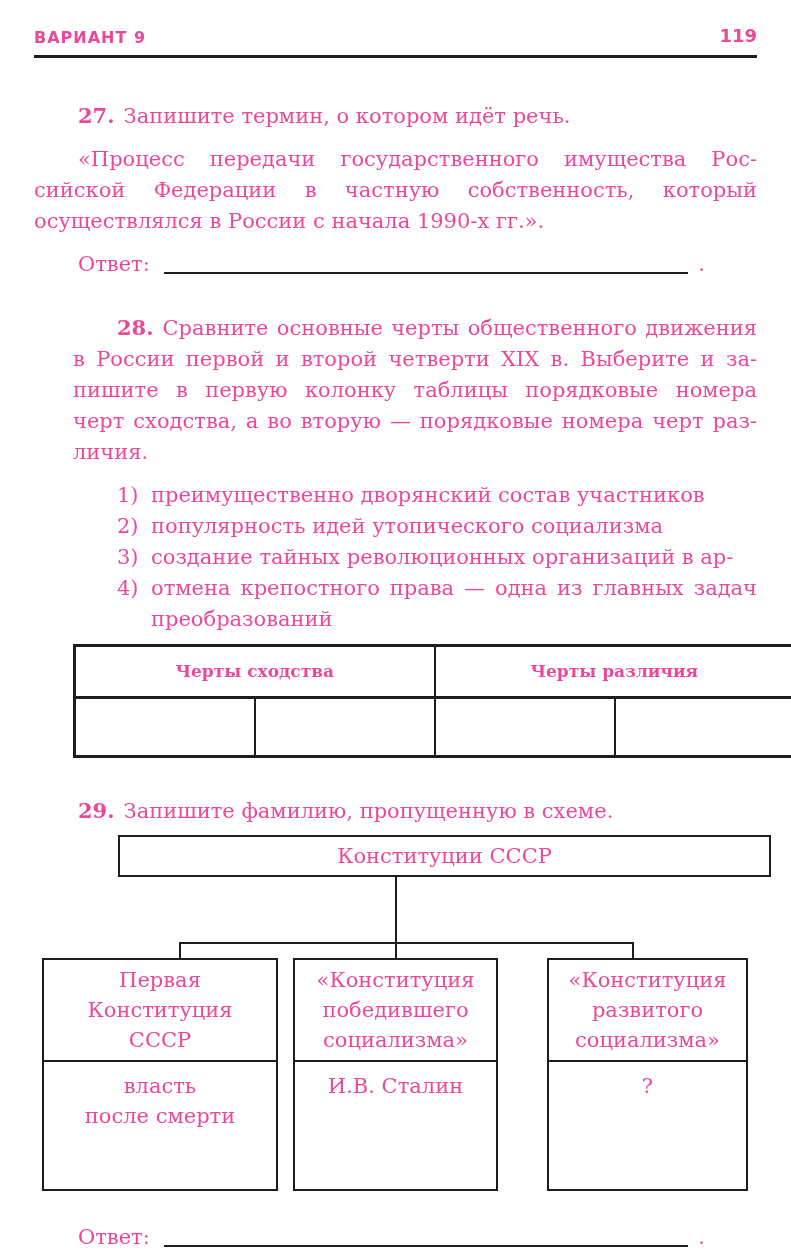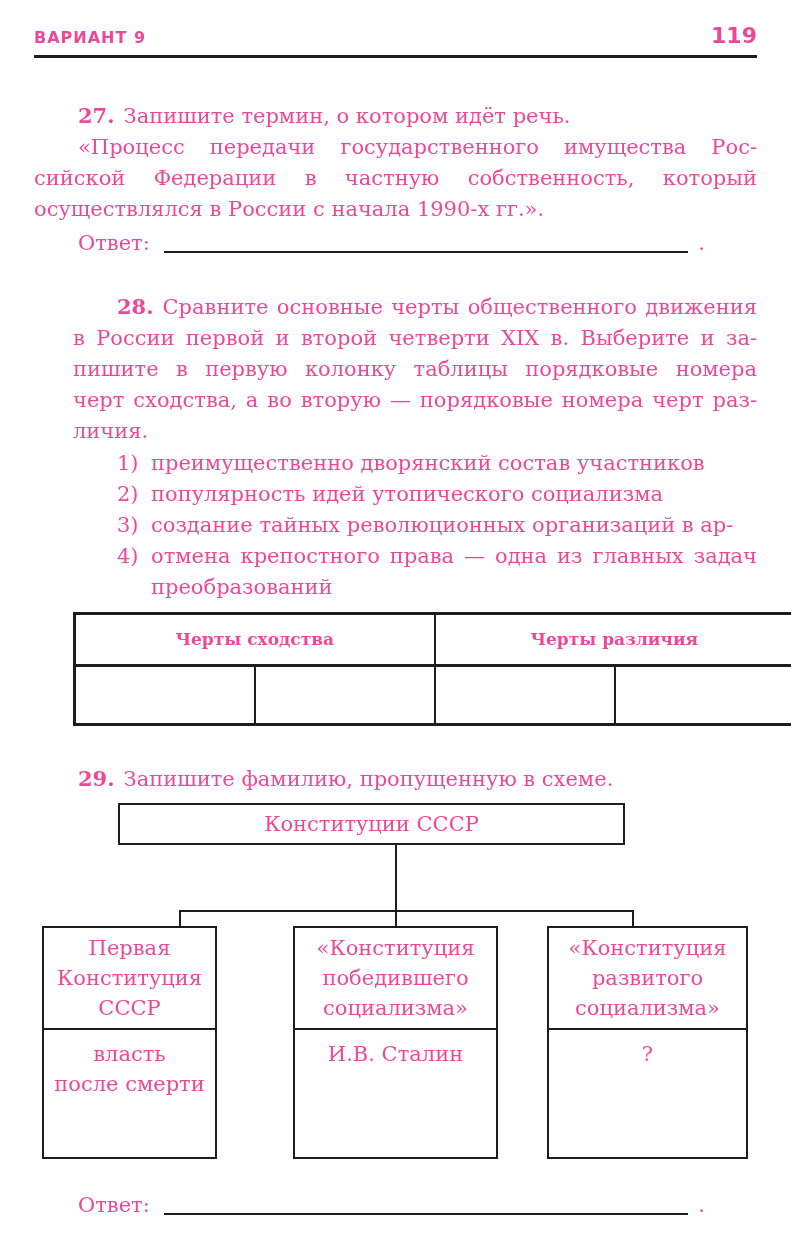--- a/index.html
+++ b/index.html
@@ -12,26 +12,26 @@
     font-size:21px;line-height:31px;
     overflow:hidden;
     box-sizing:border-box;
   }
   
   .hdr{display:flex;justify-content:space-between;align-items:flex-end;
        margin:0 34px;padding:26px 0 9px 0;border-bottom:3px solid #1d1d1d;}
   .variant{font-family:"DejaVu Sans","Liberation Sans",sans-serif;
            font-weight:bold;font-size:16px;letter-spacing:1px;line-height:16px;}
   .pagenum{font-family:"DejaVu Sans","Liberation Sans",sans-serif;
-           font-weight:bold;font-size:22px;line-height:20px;margin-left:37px;}
+           font-weight:bold;font-size:18px;line-height:20px;margin-left:37px;}
   
   .qtitle{margin:0 34px;text-indent:44px;}
   .q27-title{margin-top:42px;}
   .qnum{font-weight:bold;margin-right:9px;}
-  .para{margin:0 34px;}
+  .para{margin:12px 34px;}
   .jline{text-align:justify;text-align-last:justify;}
   .jcont .jline:last-child{text-align-last:left;}
   .indent-first .jline:first-child{text-indent:44px;}
   .jfirst{text-align:justify;text-align-last:justify;text-indent:44px;}
   
   .answer{display:flex;align-items:flex-end;margin:3px 34px 0 34px;height:31px;padding-left:44px;}
   .answer .blank{flex:1;border-bottom:2px solid #1d1d1d;margin:0 10px 6px 14px;height:1px;}
   .answer .dot{flex:none;}
   .answer-q27{padding-right:52px;}
   
@@ -44,21 +44,21 @@
   .cmp{border-collapse:collapse;margin:9px 0 0 34px;width:723px;table-layout:fixed;}
   .cmp th,.cmp td{border:2px solid #1d1d1d;padding:0;}
   .cmp{border:3px solid #1d1d1d;}
   .cmp th{height:49px;font-size:17px;font-weight:bold;text-align:center;vertical-align:middle;
           border-bottom:3px solid #1d1d1d;}
   .cmp td{height:56px;}
   
   .q29-title{margin-top:37px;}
   .scheme{position:relative;height:454px;}
   .sbox{position:absolute;box-sizing:border-box;border:2px solid #1d1d1d;background:#fff;}
-  .root-box{left:118px;top:8px;width:507px;height:42px;
+  .root-box{left:118px;top:8px;width:653px;height:42px;
             display:flex;align-items:center;justify-content:center;}
   .conn{position:absolute;background:#1d1d1d;}
   .node{display:flex;flex-direction:column;}
   .node .jline{text-align:center;text-align-last:center;}
   .node-top{height:100px;border-bottom:2px solid #1d1d1d;display:flex;flex-direction:column;
             justify-content:center;line-height:30px;}
   .node-bottom{flex:1;padding-top:9px;line-height:30px;}
   .ans-scheme{position:absolute;left:0;right:0;top:392px;}
 </style>
 </head>
@@ -153,21 +153,21 @@
 
       <div class="sbox root-box">
         <span>Конституции СССР</span>
       </div>
 
       <div class="conn" style="left:395px;top:50px;width:2px;height:83px;"></div>
       <div class="conn" style="left:179px;top:115px;width:455px;height:2px;"></div>
       <div class="conn" style="left:179px;top:115px;width:2px;height:18px;"></div>
       <div class="conn" style="left:632px;top:115px;width:2px;height:18px;"></div>
 
-      <div class="sbox node" style="left:42px;top:131px;width:175px;height:233px;">
+      <div class="sbox node" style="left:42px;top:131px;width:236px;height:233px;">
         <div class="node-top">
             <div class="jline">Первая</div>
             <div class="jline">Конституция</div>
             <div class="jline">СССР</div>
           </div>
         <div class="node-bottom">
             <div class="jline">власть</div>
             <div class="jline">после смерти</div>
           </div>
       </div>

